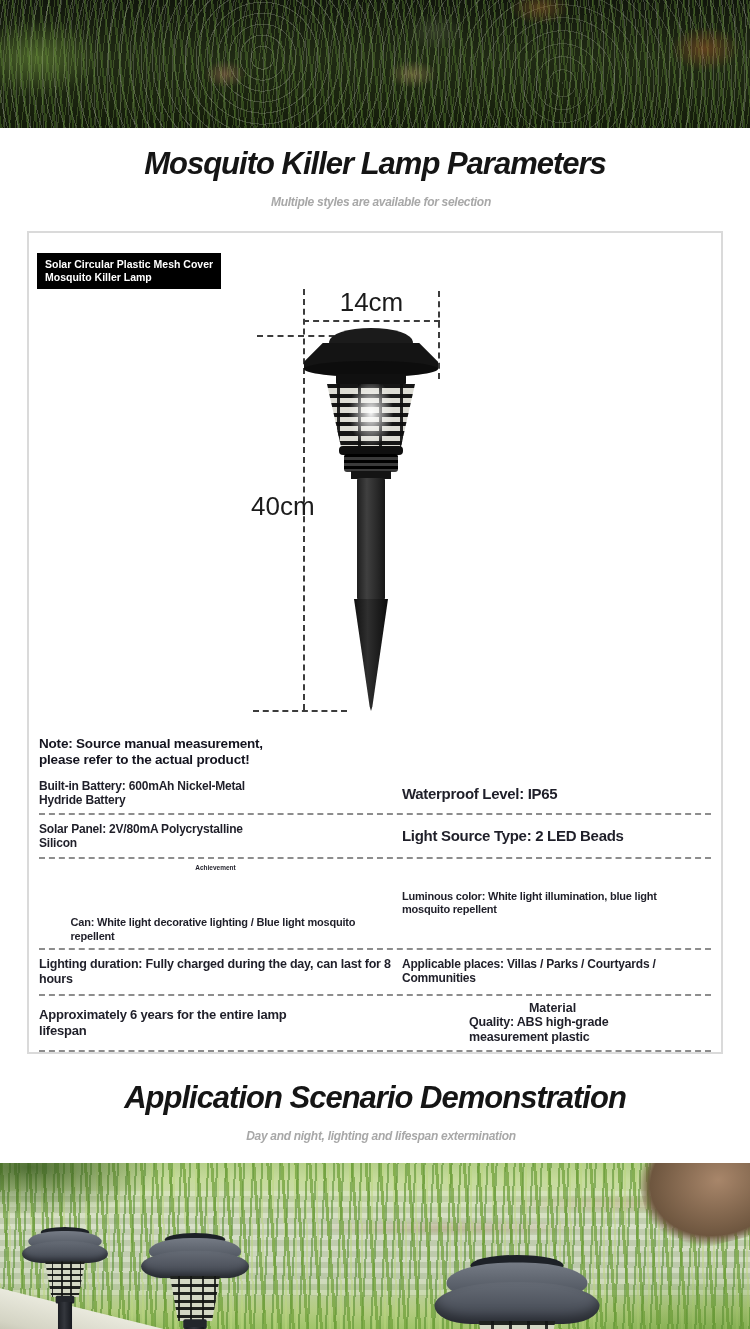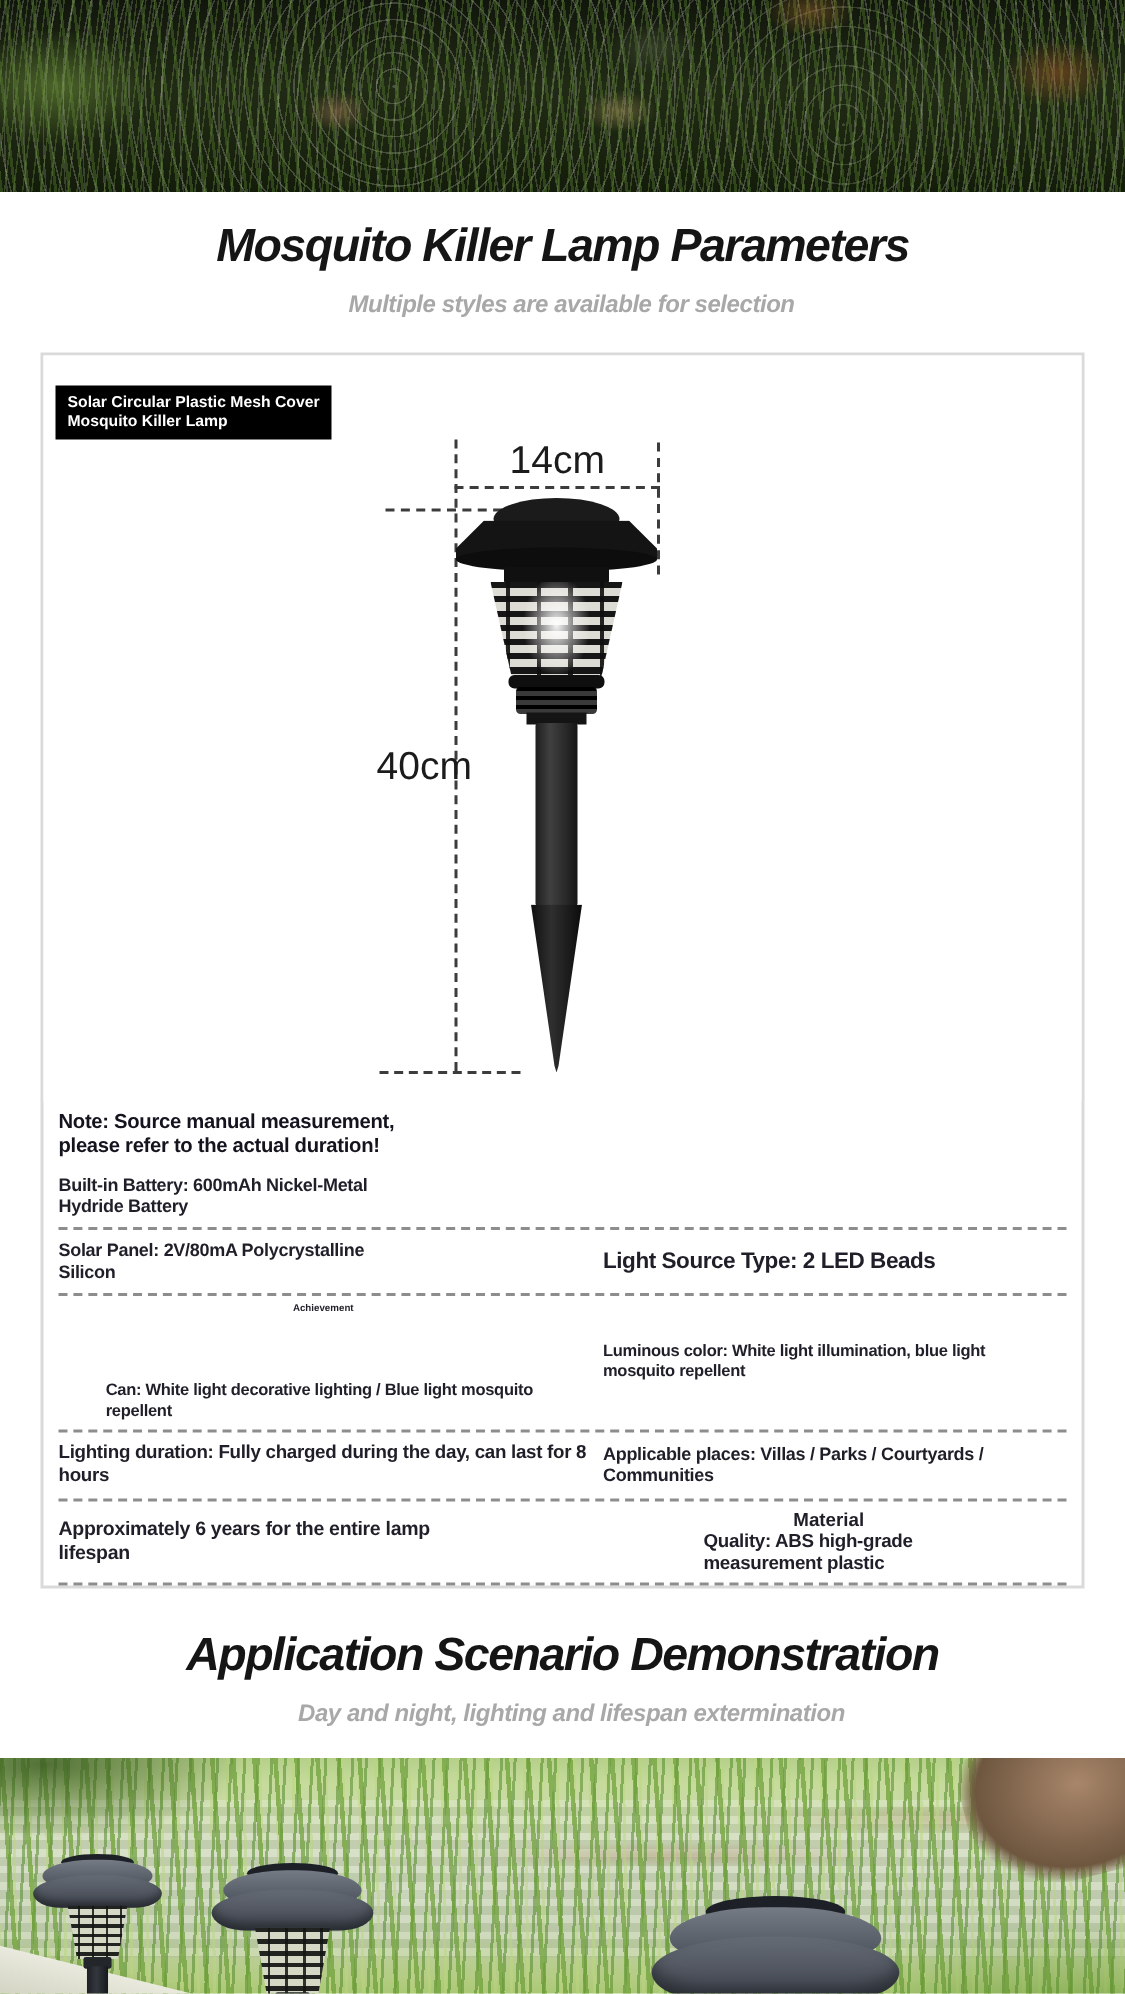--- a/index.html
+++ b/index.html
@@ -27,21 +27,21 @@
       repeating-radial-gradient(circle at 75% 65%, rgba(228,233,218,.18) 0 1px, transparent 1px 13px),
       linear-gradient(180deg, #11160c, #202a14 45%, #1a230f 78%, #131b0a);
   }
 
   
   .head { text-align:center; padding-top:18px;font-style:italic; }
   .head .title {
     font-size:31px; font-weight:bold; color:#151515; letter-spacing:-1px; line-height:36px;
   }
   .head .sub {
-    margin-top:13px; font-size:16px; font-weight:bold; color:#a8a8a8; letter-spacing:-0.3px;padding-left:12px;
+    margin-top:13px; font-size:12px; font-weight:bold; color:#a8a8a8; letter-spacing:-0.3px;padding-left:12px;
   }
 
   
   .card {
     width:696px; margin:22px auto 0; border:2px solid #dadada; background:#fff;
   }
   .figure { position:relative; height:497px; background:#fff; }
 
   .badge {
     position:absolute; left:8px; top:20px; background:#000; color:#fff;
@@ -204,28 +204,31 @@
     <div class="lp lp-cage"></div>
     <div class="lp lp-cagebase"></div>
     <div class="lp lp-collar"></div>
     <div class="lp lp-collar2"></div>
     <div class="lp lp-pole"></div>
     <div class="lp lp-spike"></div>
   </div>
 
   <div class="note">
     <div>Note: Source manual measurement,</div>
-    <div>please refer to the actual duration!</div>
+    <div>please refer to the actual product!</div>
   </div>
 
   <div class="specs">
 
     <div class="spec-row r1">
       <div class="cell-left">
         <span class="spec-text t12 mw248">Built-in Battery: 600mAh Nickel-Metal Hydride Battery</span>
+      </div>
+      <div class="cell-right">
+        <span class="spec-text t15">Waterproof Level: IP65</span>
       </div>
     </div>
 
     <div class="spec-row r2">
       <div class="cell-left">
         <span class="spec-text t12 mw242">Solar Panel: 2V/80mA Polycrystalline Silicon</span>
       </div>
       <div class="cell-right">
         <span class="spec-text t15">Light Source Type: 2 LED Beads</span>
       </div>

